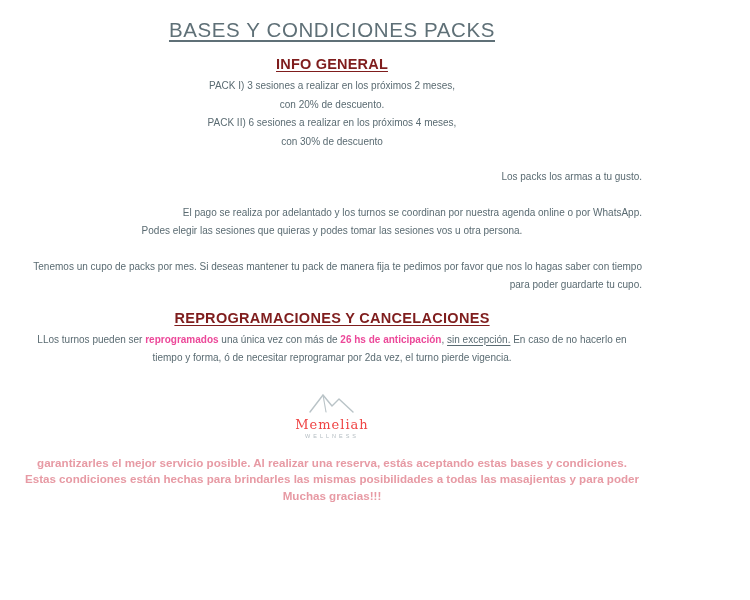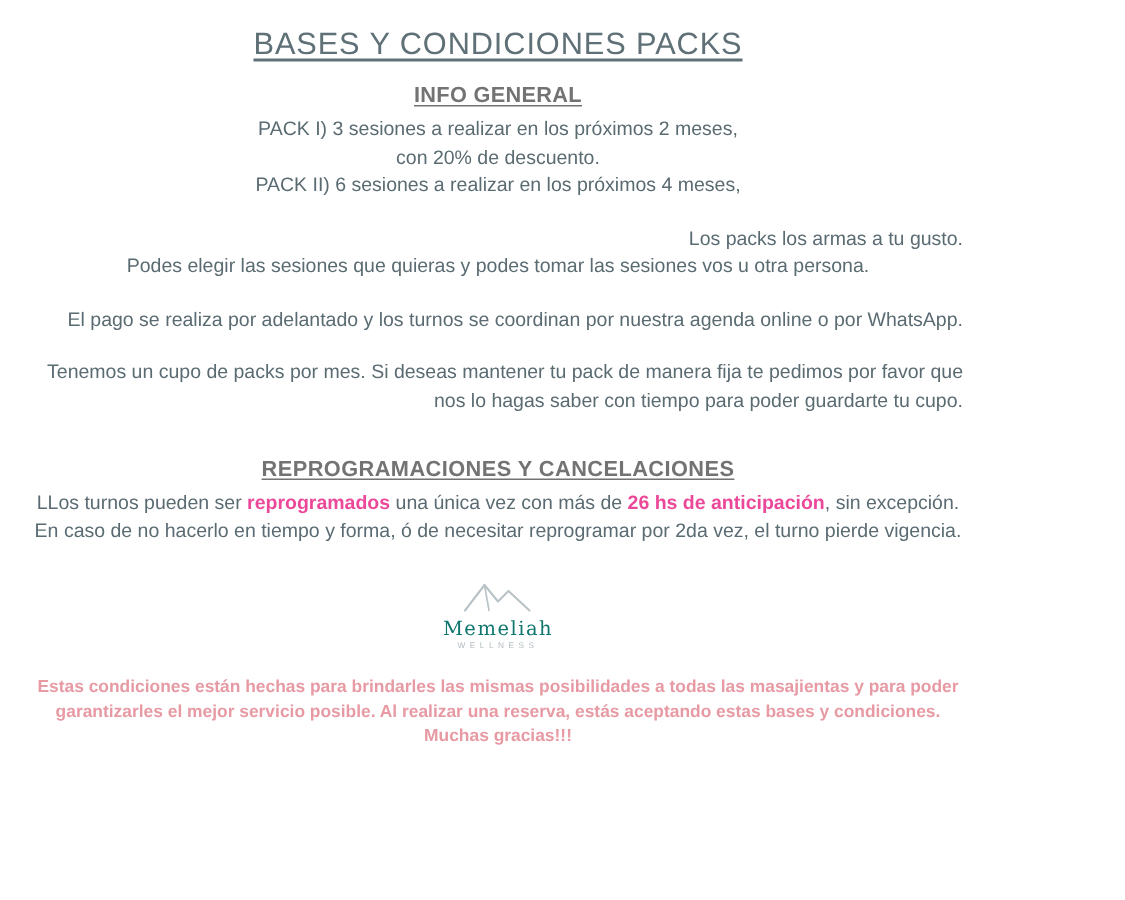--- a/index.html
+++ b/index.html
@@ -26,67 +26,68 @@
     font-size: 20.5px;
     letter-spacing: 0.6px;
     color: #5f7077;
     text-decoration: underline;
     text-underline-offset: 3px;
     margin: 8px 0 14px 0;
     font-weight: 400;
   }
   .section-heading {
     text-align: center;
-    color: #737373;
+    color: #7f1d1d;
     font-weight: bold;
     font-size: 14.5px;
     letter-spacing: 0.2px;
     text-decoration: underline;
     text-underline-offset: 2px;
     margin: 4px 0 5px 0;
   }
   .section-heading.wide {
     letter-spacing: 0.3px;
   }
   p.body {
     text-align: center;
-    font-size: 13px;
+    font-size: 10px;
     line-height: 18.5px;
     margin: 0 0 0 0;
     color: #5a6b72;
   }
   p.body.gap-lg {
     margin-top: 17px;
     text-align: right;
   }
   .narrow2 {
     max-width: 690px;
     margin-left: auto;
     margin-right: auto;
   }
   b, strong {
     font-weight: bold;
     color: #ec4899;
   }
   .u {
+    text-decoration: underline;
     text-underline-offset: 2px;
     margin-top: 20px;
   }
   .logo-block {
     margin-top: 22px;
     text-align: center;
   }
   .logo-mark {
     display: block;
     margin: 0 auto 1px auto;
   }
   .logo-name {
     font-family: "DejaVu Serif", serif;
     font-size: 13px;
-    color: #0f766e;
+    color: #ef4444;
     letter-spacing: 1px;
   }
   .logo-sub {
     font-size: 5.5px;
     color: #b3bcc1;
     letter-spacing: 3px;
     margin-top: 1px;
   }
   .footer {
     margin-top: 16px;
@@ -105,41 +106,42 @@
 
 <div class="page">
 
   <h1 class="doc-title">BASES Y CONDICIONES PACKS</h1>
 
   <div class="section-heading">INFO GENERAL</div>
 
   <p class="body">PACK I) 3 sesiones a realizar en los próximos 2 meses,</p>
   <p class="body">con 20% de descuento.</p>
   <p class="body">PACK II) 6 sesiones a realizar en los próximos 4 meses,</p>
+  <p class="body">con 30% de descuento</p>
 
   <p class="body gap-lg">Los packs los armas a tu gusto.</p>
+  <p class="body gap-lg narrow2">El pago se realiza por adelantado y los turnos se coordinan por nuestra agenda online o por WhatsApp.</p>
+
   <p class="body">Podes elegir las sesiones que quieras y podes tomar las sesiones vos u otra persona.</p>
-
-  <p class="body gap-lg narrow2">El pago se realiza por adelantado y los turnos se coordinan por nuestra agenda online o por WhatsApp.</p>
 
   <p class="body gap-lg narrow2">Tenemos un cupo de packs por mes. Si deseas mantener tu pack de manera fija te pedimos por favor que nos lo hagas saber con tiempo para poder guardarte tu cupo.</p>
 
-  <div class="section-heading wide" style="margin-top:29px;">REPROGRAMACIONES Y CANCELACIONES</div>
+  <div class="section-heading wide" style="margin-top:15px;">REPROGRAMACIONES Y CANCELACIONES</div>
 
   <p class="body narrow2"><span>LLos turnos pueden ser </span><b>reprogramados</b><span> una única vez con más de </span><b>26 hs de anticipación</b><span>, </span><span class="u">sin excepción.</span><span> En caso de no hacerlo en tiempo y forma, ó de necesitar reprogramar por 2da vez, el turno pierde vigencia.</span></p>
 
 
   <div class="logo-block">
     <svg class="logo-mark" width="52" height="26" viewBox="0 0 52 26">
       <path d="M4 22 L17 5 L26 16 L33 9 L47 22" fill="none" stroke="#b9c3c7" stroke-width="1.4" stroke-linecap="round" stroke-linejoin="round"></path>
       <path d="M17 5 L20 22" fill="none" stroke="#b9c3c7" stroke-width="1.1" stroke-linecap="round"></path>
     </svg>
     <div class="logo-name">Memeliah</div>
     <div class="logo-sub">WELLNESS</div>
   </div>
 
   <div class="footer">
+    <div>garantizarles el mejor servicio posible.  Al realizar una reserva, estás aceptando estas bases y condiciones.</div>
     <div>Estas condiciones están hechas para brindarles las mismas posibilidades a todas las masajientas y para poder</div>
-    <div>garantizarles el mejor servicio posible.  Al realizar una reserva, estás aceptando estas bases y condiciones.</div>
     <div>Muchas gracias!!!</div>
   </div>
 
 </div>
 
 </body></html>

